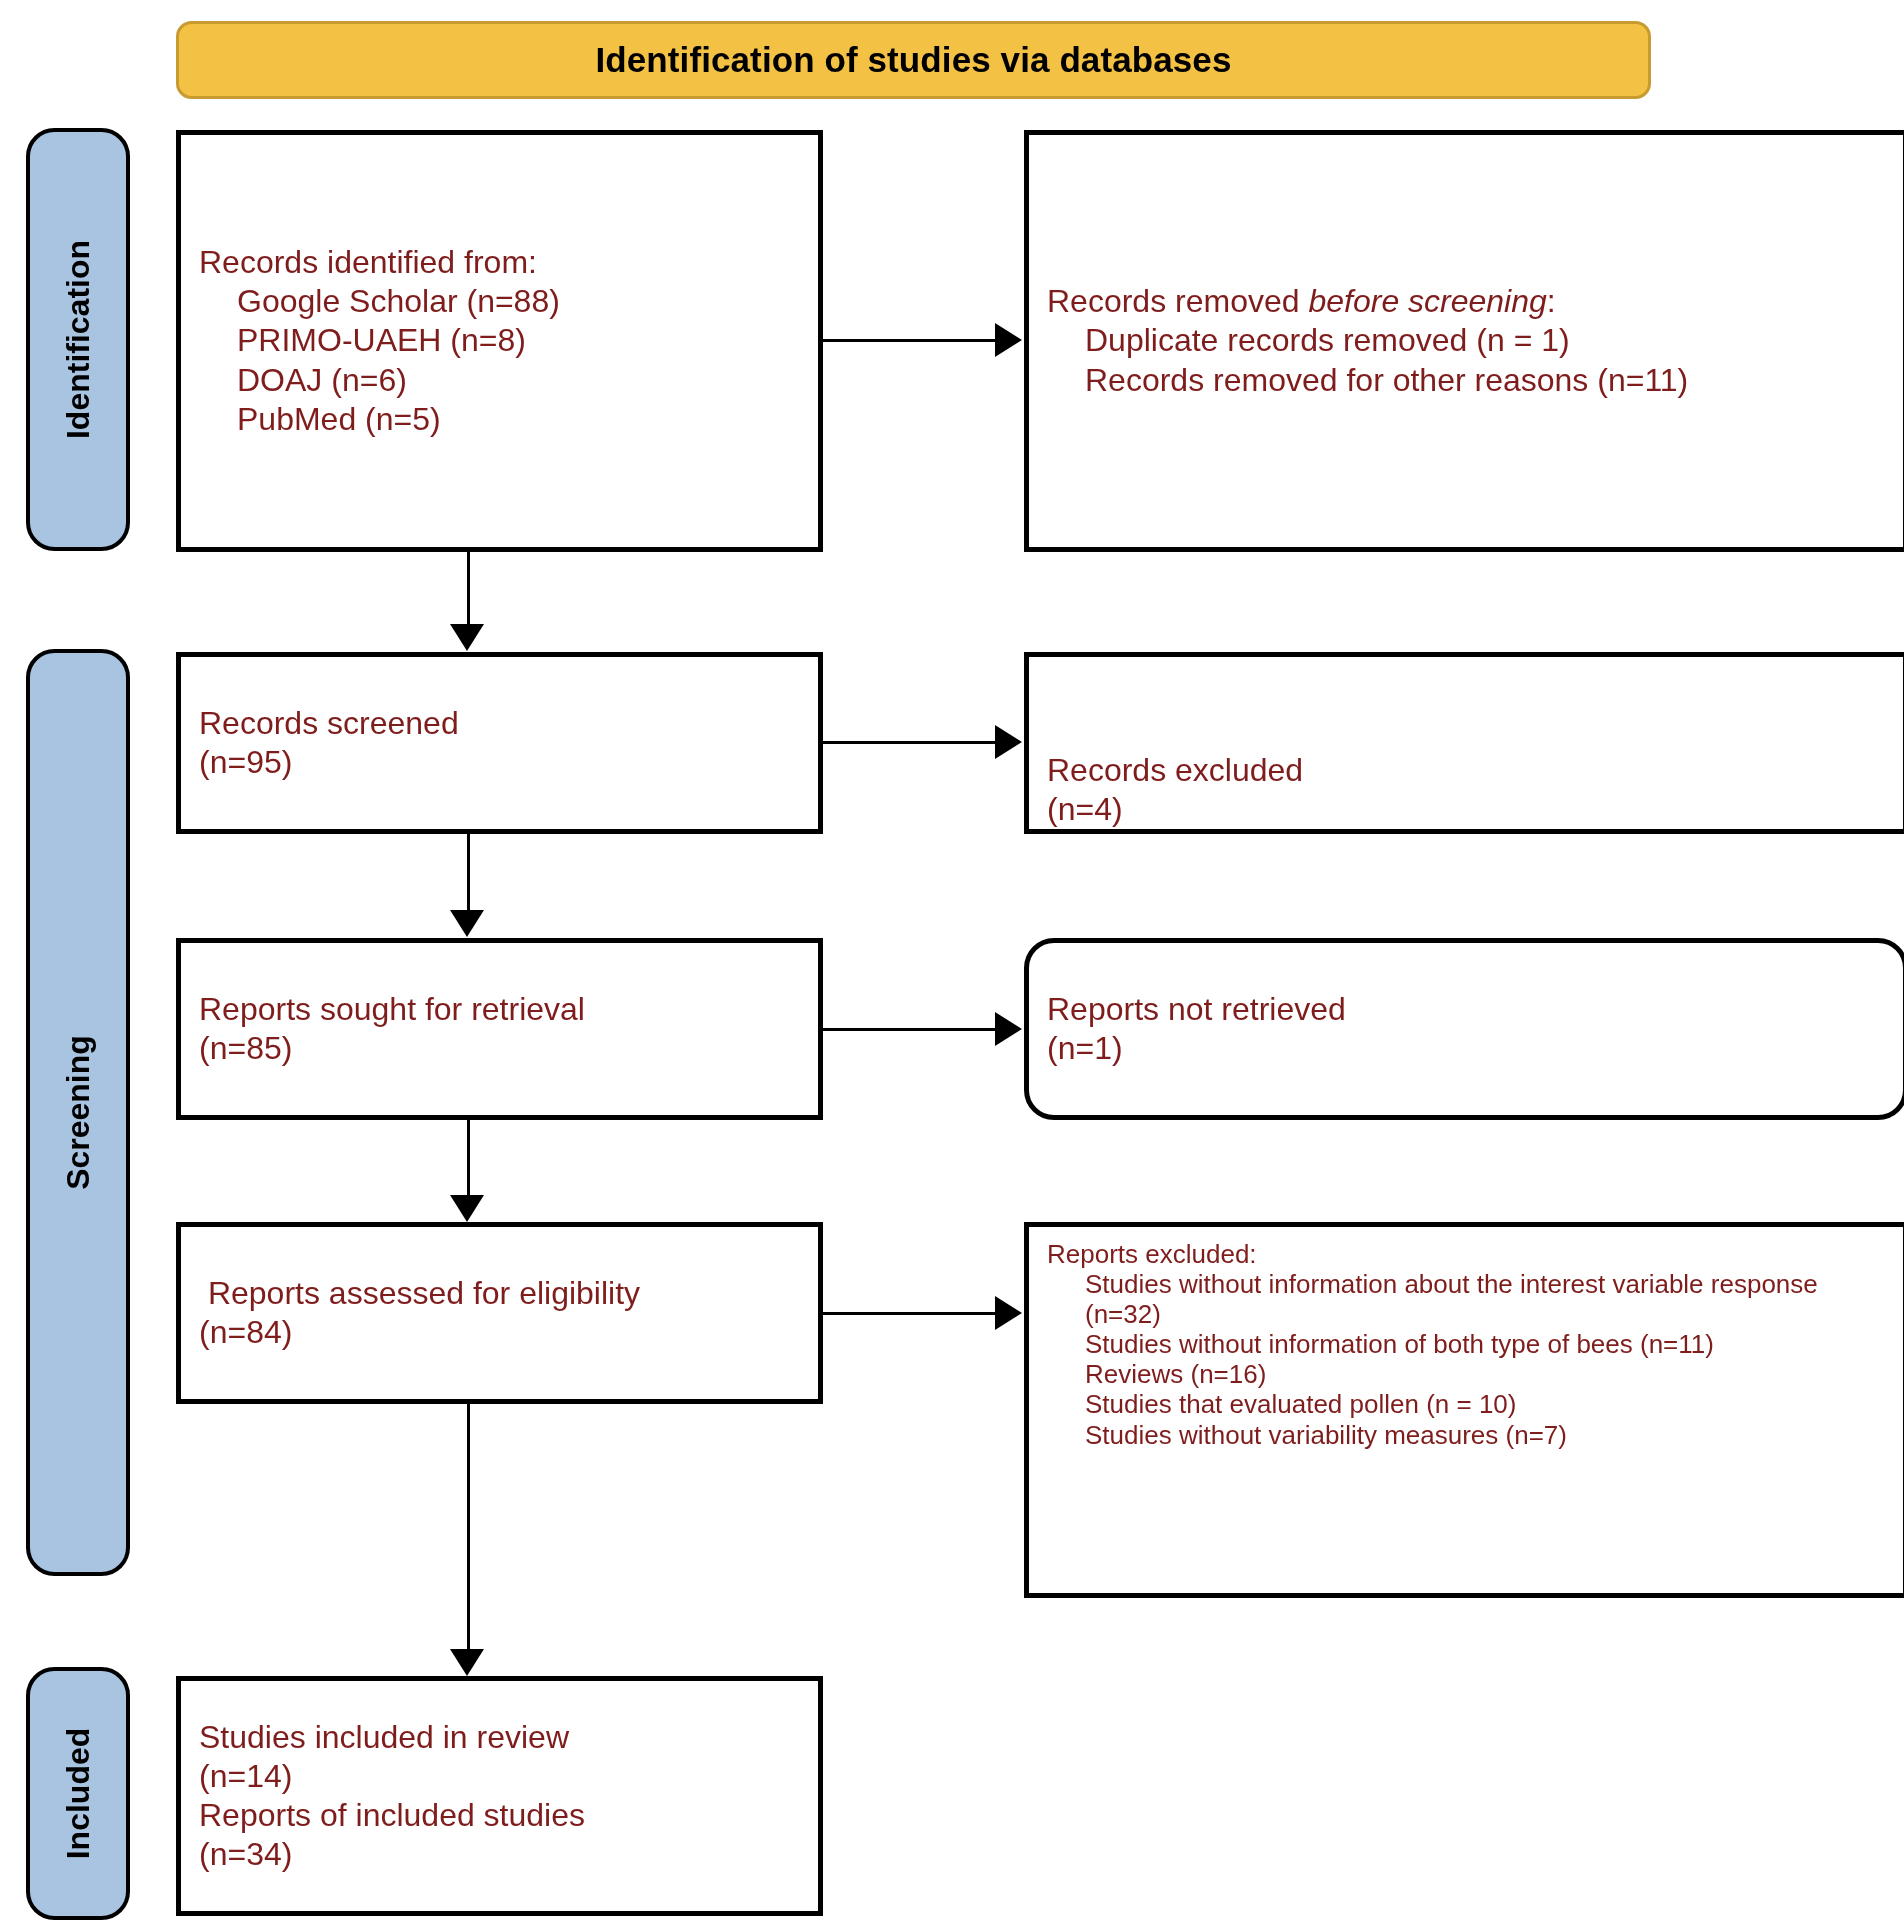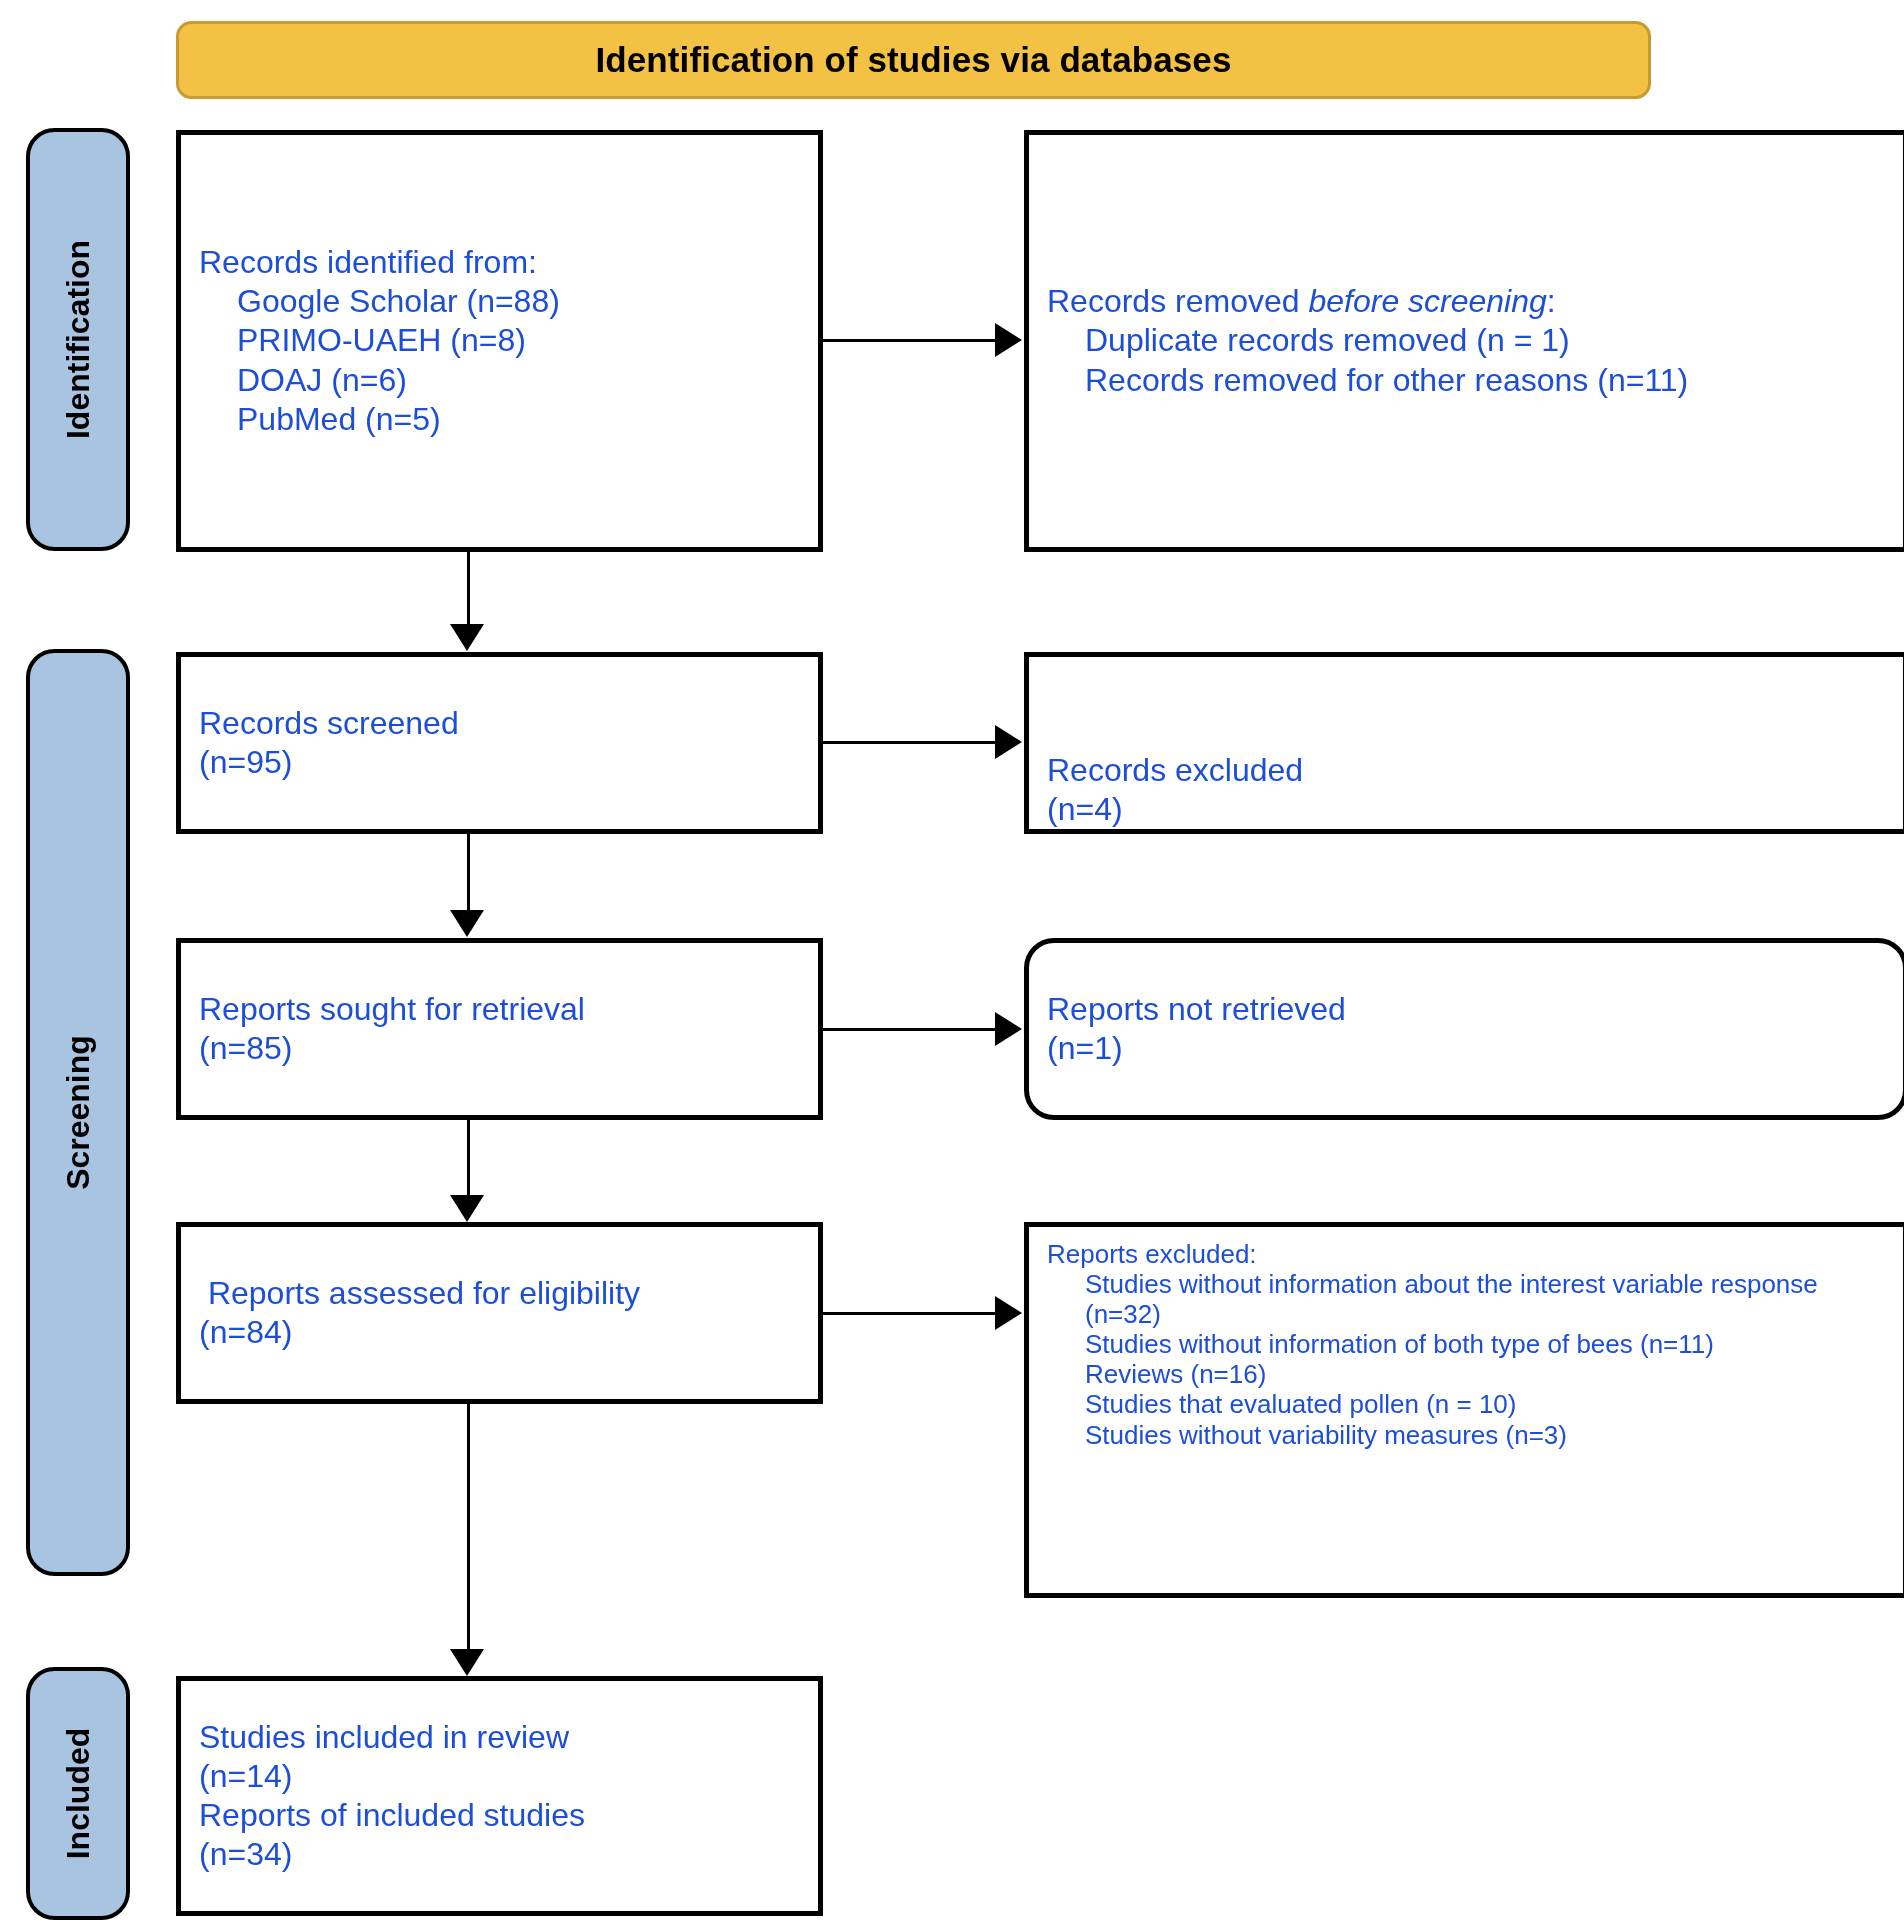--- a/index.html
+++ b/index.html
@@ -72,21 +72,21 @@
     box-sizing: border-box;
     overflow: hidden;
     display: flex;
     flex-direction: column;
     justify-content: center;
   }
   .flow-box .box-lines {
     padding: 0 18px;
     font-size: 32px;
     line-height: 1.22;
-    color: #1d4ed8;
+    color: #7f1d1d;
   }
   .flow-box .line {
     white-space: pre;
   }
   .flow-box .line.indent {
     padding-left: 38px;
   }
   .flow-box .line.wrapline {
     white-space: normal;
   }
@@ -230,21 +230,21 @@
     </div>
   </div>
 
   <div class="flow-box" id="box-repexcluded">
     <div class="box-lines">
       <div class="line">Reports excluded:</div>
       <div class="line indent wrapline">Studies without information about the interest variable response (n=32)</div>
       <div class="line indent wrapline">Studies without information of both type of bees (n=11)</div>
       <div class="line indent wrapline">Reviews (n=16)</div>
       <div class="line indent wrapline">Studies that evaluated pollen (n = 10)</div>
-      <div class="line indent wrapline">Studies without variability measures (n=3)</div>
+      <div class="line indent wrapline">Studies without variability measures (n=7)</div>
     </div>
   </div>
 
   <div class="flow-box" id="box-included">
     <div class="box-lines">
       <div class="line">Studies included in review</div>
       <div class="line">(n=14)</div>
       <div class="line">Reports of included studies</div>
       <div class="line">(n=34)</div>
     </div>

